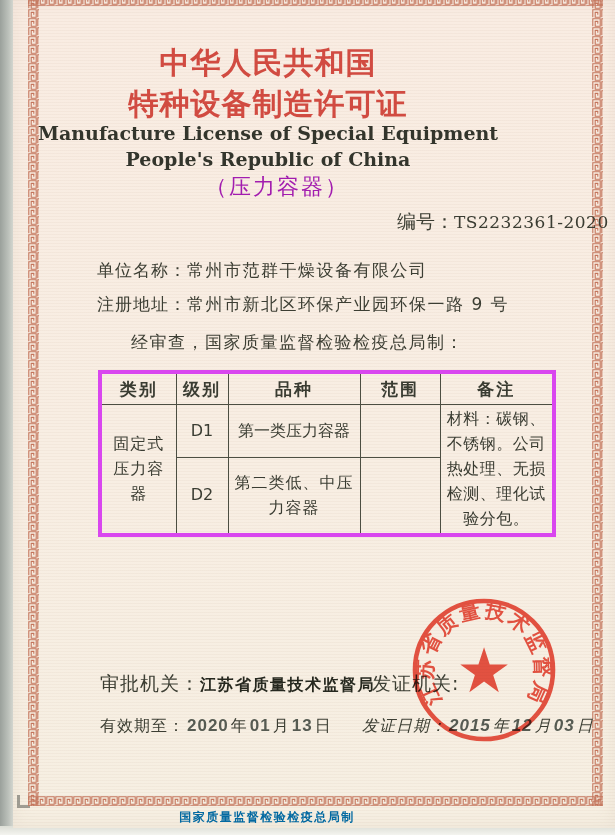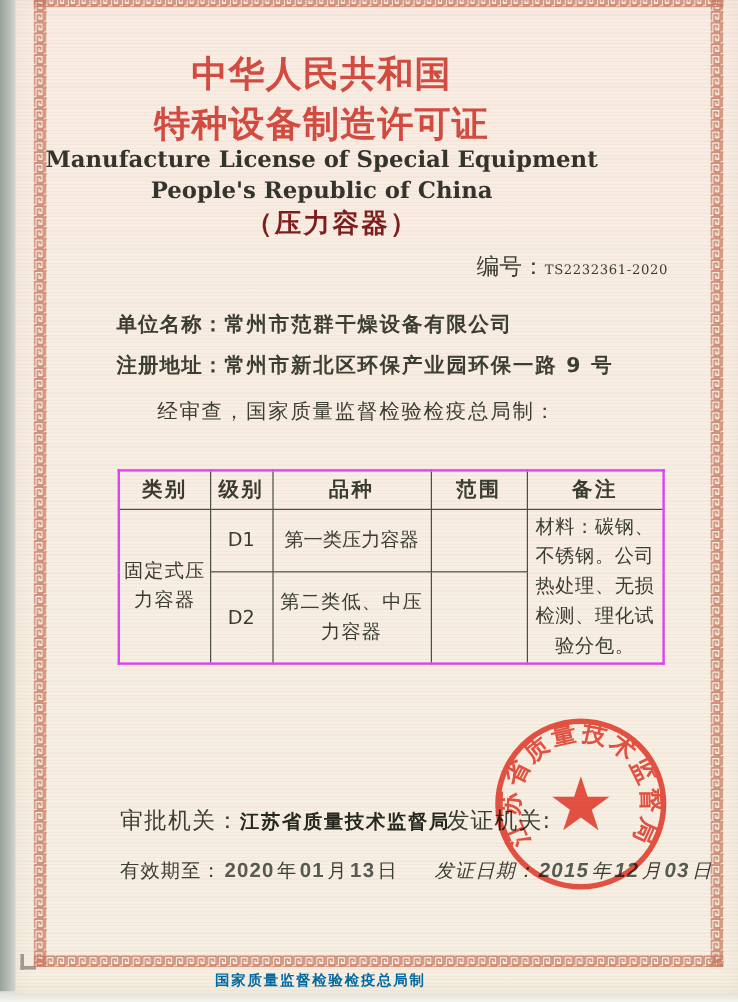--- a/index.html
+++ b/index.html
@@ -42,43 +42,43 @@
   .center{transform:translateX(-50%);}
 
   .title-cn{
     color:#d14b41;font-weight:bold;letter-spacing:1px;
     font-size:30px;line-height:1;
   }
   .title-en{
     color:#33352c;font-weight:bold;
     font-family:"DejaVu Serif",serif;font-size:19px;line-height:1;
   }
-  .subtitle{color:#7f1d1d;font-size:22px;font-weight:bold;letter-spacing:2px;line-height:1;}
+  .subtitle{color:#a21caf;font-size:22px;font-weight:normal;letter-spacing:2px;line-height:1;}
 
   .lic{color:#3a3c32;font-size:19px;}
-  .lic-no{font-family:"DejaVu Serif",serif;font-size:11px;letter-spacing:.5px;color:#3a3c32;}
-
-  .field{color:#3c3e33;font-size:17px;letter-spacing:1px;font-weight:bold;}
+  .lic-no{font-family:"DejaVu Serif",serif;font-size:17px;letter-spacing:.5px;color:#3a3c32;}
+
+  .field{color:#3c3e33;font-size:17px;letter-spacing:1px;}
   .field .val{letter-spacing:1.5px;}
 
   .statement{color:#3c3e33;font-size:17px;letter-spacing:1.5px;}
 
   table.lic-table{
     position:absolute;left:98px;top:370px;
     border-collapse:collapse;table-layout:fixed;
     background:transparent;
   }
   table.lic-table td,table.lic-table th{
     border:1px solid #4c4e42;
     color:#3a3c32;font-size:16px;font-weight:normal;
     text-align:center;vertical-align:middle;
     padding:2px 3px;line-height:1.55;
     overflow:hidden;
   }
-  table.lic-table{border:2px solid #d946ef;margin-top:21px;}
+  table.lic-table{border:4px solid #d946ef;}
   table.lic-table th{font-size:17px;font-weight:bold;letter-spacing:2px;}
   td.remark{
     text-align:left;font-size:15px;line-height:1.42;
     white-space:normal;letter-spacing:.5px;padding:2px 3px 2px 4px;
   }
   td.wrapcell{white-space:normal;letter-spacing:1px;}
 
   .agency-label{color:#3c3e33;font-size:19px;letter-spacing:1px;}
   .agency-value{color:#26281f;font-size:16px;font-weight:bold;letter-spacing:1.5px;}
 

